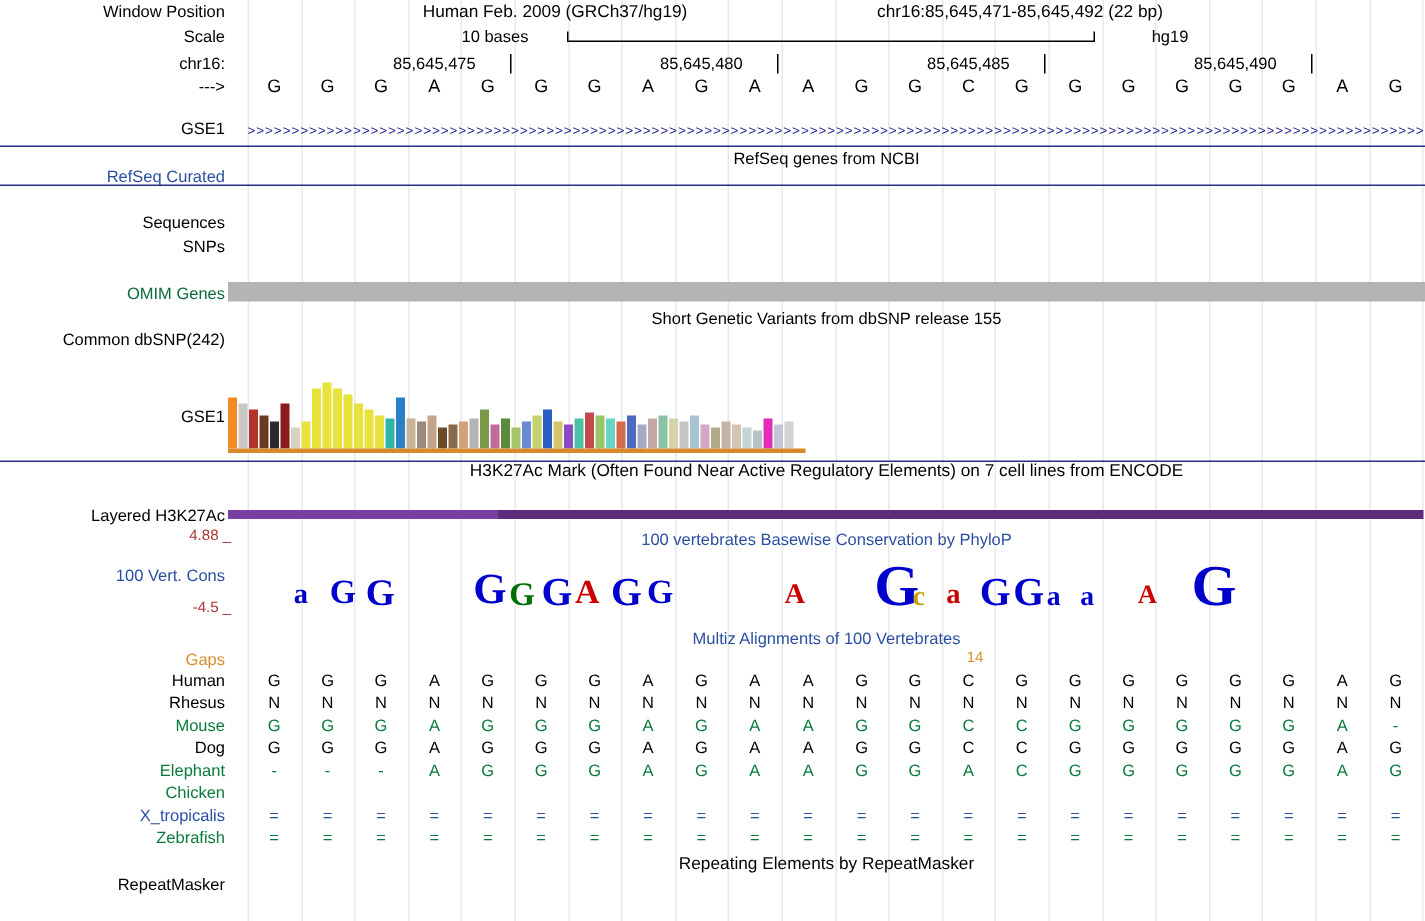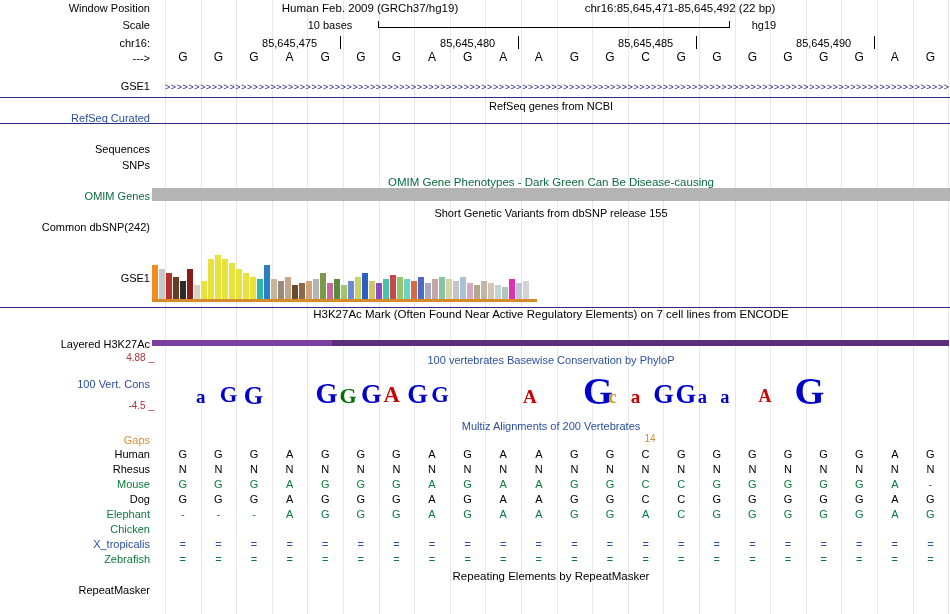--- a/index.html
+++ b/index.html
@@ -104,21 +104,21 @@
       <div class="guide" style="left: 912.6px;"></div>
       <div class="guide" style="left: 948.2px;"></div>
     </div>
 
   <div class="label" style="left:0;top:2px;width:150px;">Window Position</div>
   <div class="center hdr-title" style="left:220px;top:2px;width:300px;">Human Feb. 2009 (GRCh37/hg19)</div>
   <div class="center hdr-title" style="left:530px;top:2px;width:300px;">chr16:85,645,471-85,645,492 (22 bp)</div>
 
   <div class="label" style="left:0;top:19px;width:150px;">Scale</div>
   <div class="center" style="left:280px;top:19px;width:100px;">10 bases</div>
-  <div class="center" style="left:734px;top:19px;width:60px;">hg19</div>
+  <div class="center" style="left:750px;top:19px;width:60px;">hg19</div>
 
   <div class="tickline" style="left:378px;top:27px;width:352px;"></div>
   <div class="tickmark" style="left:378px;top:21px;height:7px;"></div>
   <div class="tickmark" style="left:729px;top:21px;height:7px;"></div>
 
   <div class="label" style="left:0;top:37px;width:150px;">chr16:</div>
   <div id="ruler">
       <div class="center" style="left: 234.6px; top: 37px; width: 110px; font-size: 11px;">85,645,475</div>
       <div class="tickmark" style="left: 339.6px; top: 36px; height: 13px;"></div>
       <div class="center" style="left: 412.6px; top: 37px; width: 110px; font-size: 11px;">85,645,480</div>
@@ -160,21 +160,20 @@
   <div class="arrows" id="arrows" style="top:82px;">&gt;&gt;&gt;&gt;&gt;&gt;&gt;&gt;&gt;&gt;&gt;&gt;&gt;&gt;&gt;&gt;&gt;&gt;&gt;&gt;&gt;&gt;&gt;&gt;&gt;&gt;&gt;&gt;&gt;&gt;&gt;&gt;&gt;&gt;&gt;&gt;&gt;&gt;&gt;&gt;&gt;&gt;&gt;&gt;&gt;&gt;&gt;&gt;&gt;&gt;&gt;&gt;&gt;&gt;&gt;&gt;&gt;&gt;&gt;&gt;&gt;&gt;&gt;&gt;&gt;&gt;&gt;&gt;&gt;&gt;&gt;&gt;&gt;&gt;&gt;&gt;&gt;&gt;&gt;&gt;&gt;&gt;&gt;&gt;&gt;&gt;&gt;&gt;&gt;&gt;&gt;&gt;&gt;&gt;&gt;&gt;&gt;&gt;&gt;&gt;&gt;&gt;&gt;&gt;&gt;&gt;&gt;&gt;&gt;&gt;&gt;&gt;&gt;&gt;&gt;&gt;&gt;&gt;&gt;&gt;&gt;&gt;&gt;&gt;&gt;&gt;&gt;&gt;&gt;&gt;&gt;&gt;&gt;&gt;&gt;&gt;&gt;&gt;&gt;&gt;&gt;&gt;&gt;&gt;&gt;&gt;&gt;&gt;&gt;&gt;&gt;&gt;&gt;&gt;&gt;&gt;&gt;&gt;&gt;&gt;&gt;&gt;&gt;&gt;&gt;&gt;&gt;&gt;&gt;&gt;&gt;&gt;&gt;&gt;&gt;&gt;&gt;&gt;&gt;&gt;&gt;&gt;&gt;&gt;&gt;&gt;&gt;&gt;&gt;&gt;&gt;&gt;&gt;&gt;&gt;&gt;&gt;&gt;&gt;&gt;&gt;&gt;&gt;&gt;&gt;&gt;&gt;&gt;&gt;&gt;&gt;&gt;&gt;&gt;&gt;&gt;&gt;&gt;&gt;&gt;&gt;&gt;&gt;&gt;&gt;&gt;&gt;&gt;&gt;&gt;&gt;&gt;&gt;&gt;&gt;&gt;&gt;&gt;&gt;&gt;&gt;&gt;&gt;&gt;&gt;&gt;&gt;&gt;&gt;&gt;&gt;&gt;&gt;&gt;&gt;&gt;&gt;&gt;&gt;&gt;&gt;&gt;&gt;&gt;&gt;&gt;&gt;&gt;&gt;&gt;&gt;&gt;&gt;&gt;&gt;&gt;&gt;&gt;&gt;&gt;&gt;&gt;&gt;&gt;&gt;&gt;&gt;&gt;&gt;&gt;&gt;&gt;&gt;&gt;&gt;&gt;&gt;&gt;&gt;&gt;</div>
   <div class="hline" style="left:0;top:97px;width:950px;"></div>
 
   <div class="center" style="left:152px;top:100px;width:798px;">RefSeq genes from NCBI</div>
   <div class="label bluelbl" style="left:0;top:112px;width:150px;">RefSeq Curated</div>
   <div class="hline" style="left:0;top:123px;width:950px;"></div>
 
   <div class="label" style="left:0;top:143px;width:150px;">Sequences</div>
   <div class="label" style="left:0;top:159px;width:150px;">SNPs</div>
 
-  <div class="center tealgrn" style="left:152px;top:176px;width:798px;font-size:11.5px;">OMIM Gene Phenotypes - Dark Green Can Be Disease-causing</div>
   <div class="greybar" style="left:152px;top:188px;width:798px;height:13px;"></div>
   <div class="label tealgrn" style="left:0;top:190px;width:150px;">OMIM Genes</div>
 
   <div class="center" style="left:152px;top:207px;width:798px;">Short Genetic Variants from dbSNP release 155</div>
   <div class="label" style="left:0;top:221px;width:150px;">Common dbSNP(242)</div>
 
   <div id="gtex">
       <div class="bar" style="left: 0px; height: 34px; background: rgb(245, 138, 31);"></div>
       <div class="bar" style="left: 7px; height: 30px; background: rgb(200, 200, 200);"></div>
       <div class="bar" style="left: 14px; height: 26px; background: rgb(180, 50, 42);"></div>
@@ -258,21 +257,21 @@
       <div class="consletter" style="left: 456.456px; top: 21.648px; font-size: 18.4px; color: rgb(200, 160, 0);">c</div>
       <div class="consletter" style="left: 478.8px; top: 21.18px; font-size: 19px; color: rgb(204, 0, 0);">a</div>
       <div class="consletter" style="left: 501.144px; top: 15.33px; font-size: 26.5px; color: rgb(0, 0, 204);">G</div>
       <div class="consletter" style="left: 523.488px; top: 15.33px; font-size: 26.5px; color: rgb(0, 0, 204);">G</div>
       <div class="consletter" style="left: 545.832px; top: 21.648px; font-size: 18.4px; color: rgb(0, 0, 204);">a</div>
       <div class="consletter" style="left: 568.176px; top: 21.648px; font-size: 18.4px; color: rgb(0, 0, 204);">a</div>
       <div class="consletter" style="left: 606.48px; top: 22.116px; font-size: 17.8px; color: rgb(204, 0, 0);">A</div>
       <div class="consletter" style="left: 642.39px; top: 5.97px; font-size: 38.5px; color: rgb(0, 0, 204);">G</div>
     </div>
 
-  <div class="center bluelbl" style="left:152px;top:420px;width:798px;">Multiz Alignments of 200 Vertebrates</div>
+  <div class="center bluelbl" style="left:152px;top:420px;width:798px;">Multiz Alignments of 100 Vertebrates</div>
   <div class="label orangelbl" style="left:0;top:434px;width:150px;">Gaps</div>
   <div class="center orangelbl" style="left:640px;top:433px;width:20px;font-size:10px;">14</div>
 
   <div id="species">
       <div class="label" style="left: 0px; top: 448px; width: 150px; color: rgb(0, 0, 0);">Human</div>
       <div class="sprow" style="top: 448px;">
         <div class="spcell" style="left: 9.8px; color: rgb(0, 0, 0);">G</div>
         <div class="spcell" style="left: 45.4px; color: rgb(0, 0, 0);">G</div>
         <div class="spcell" style="left: 81px; color: rgb(0, 0, 0);">G</div>
         <div class="spcell" style="left: 116.6px; color: rgb(0, 0, 0);">A</div>

